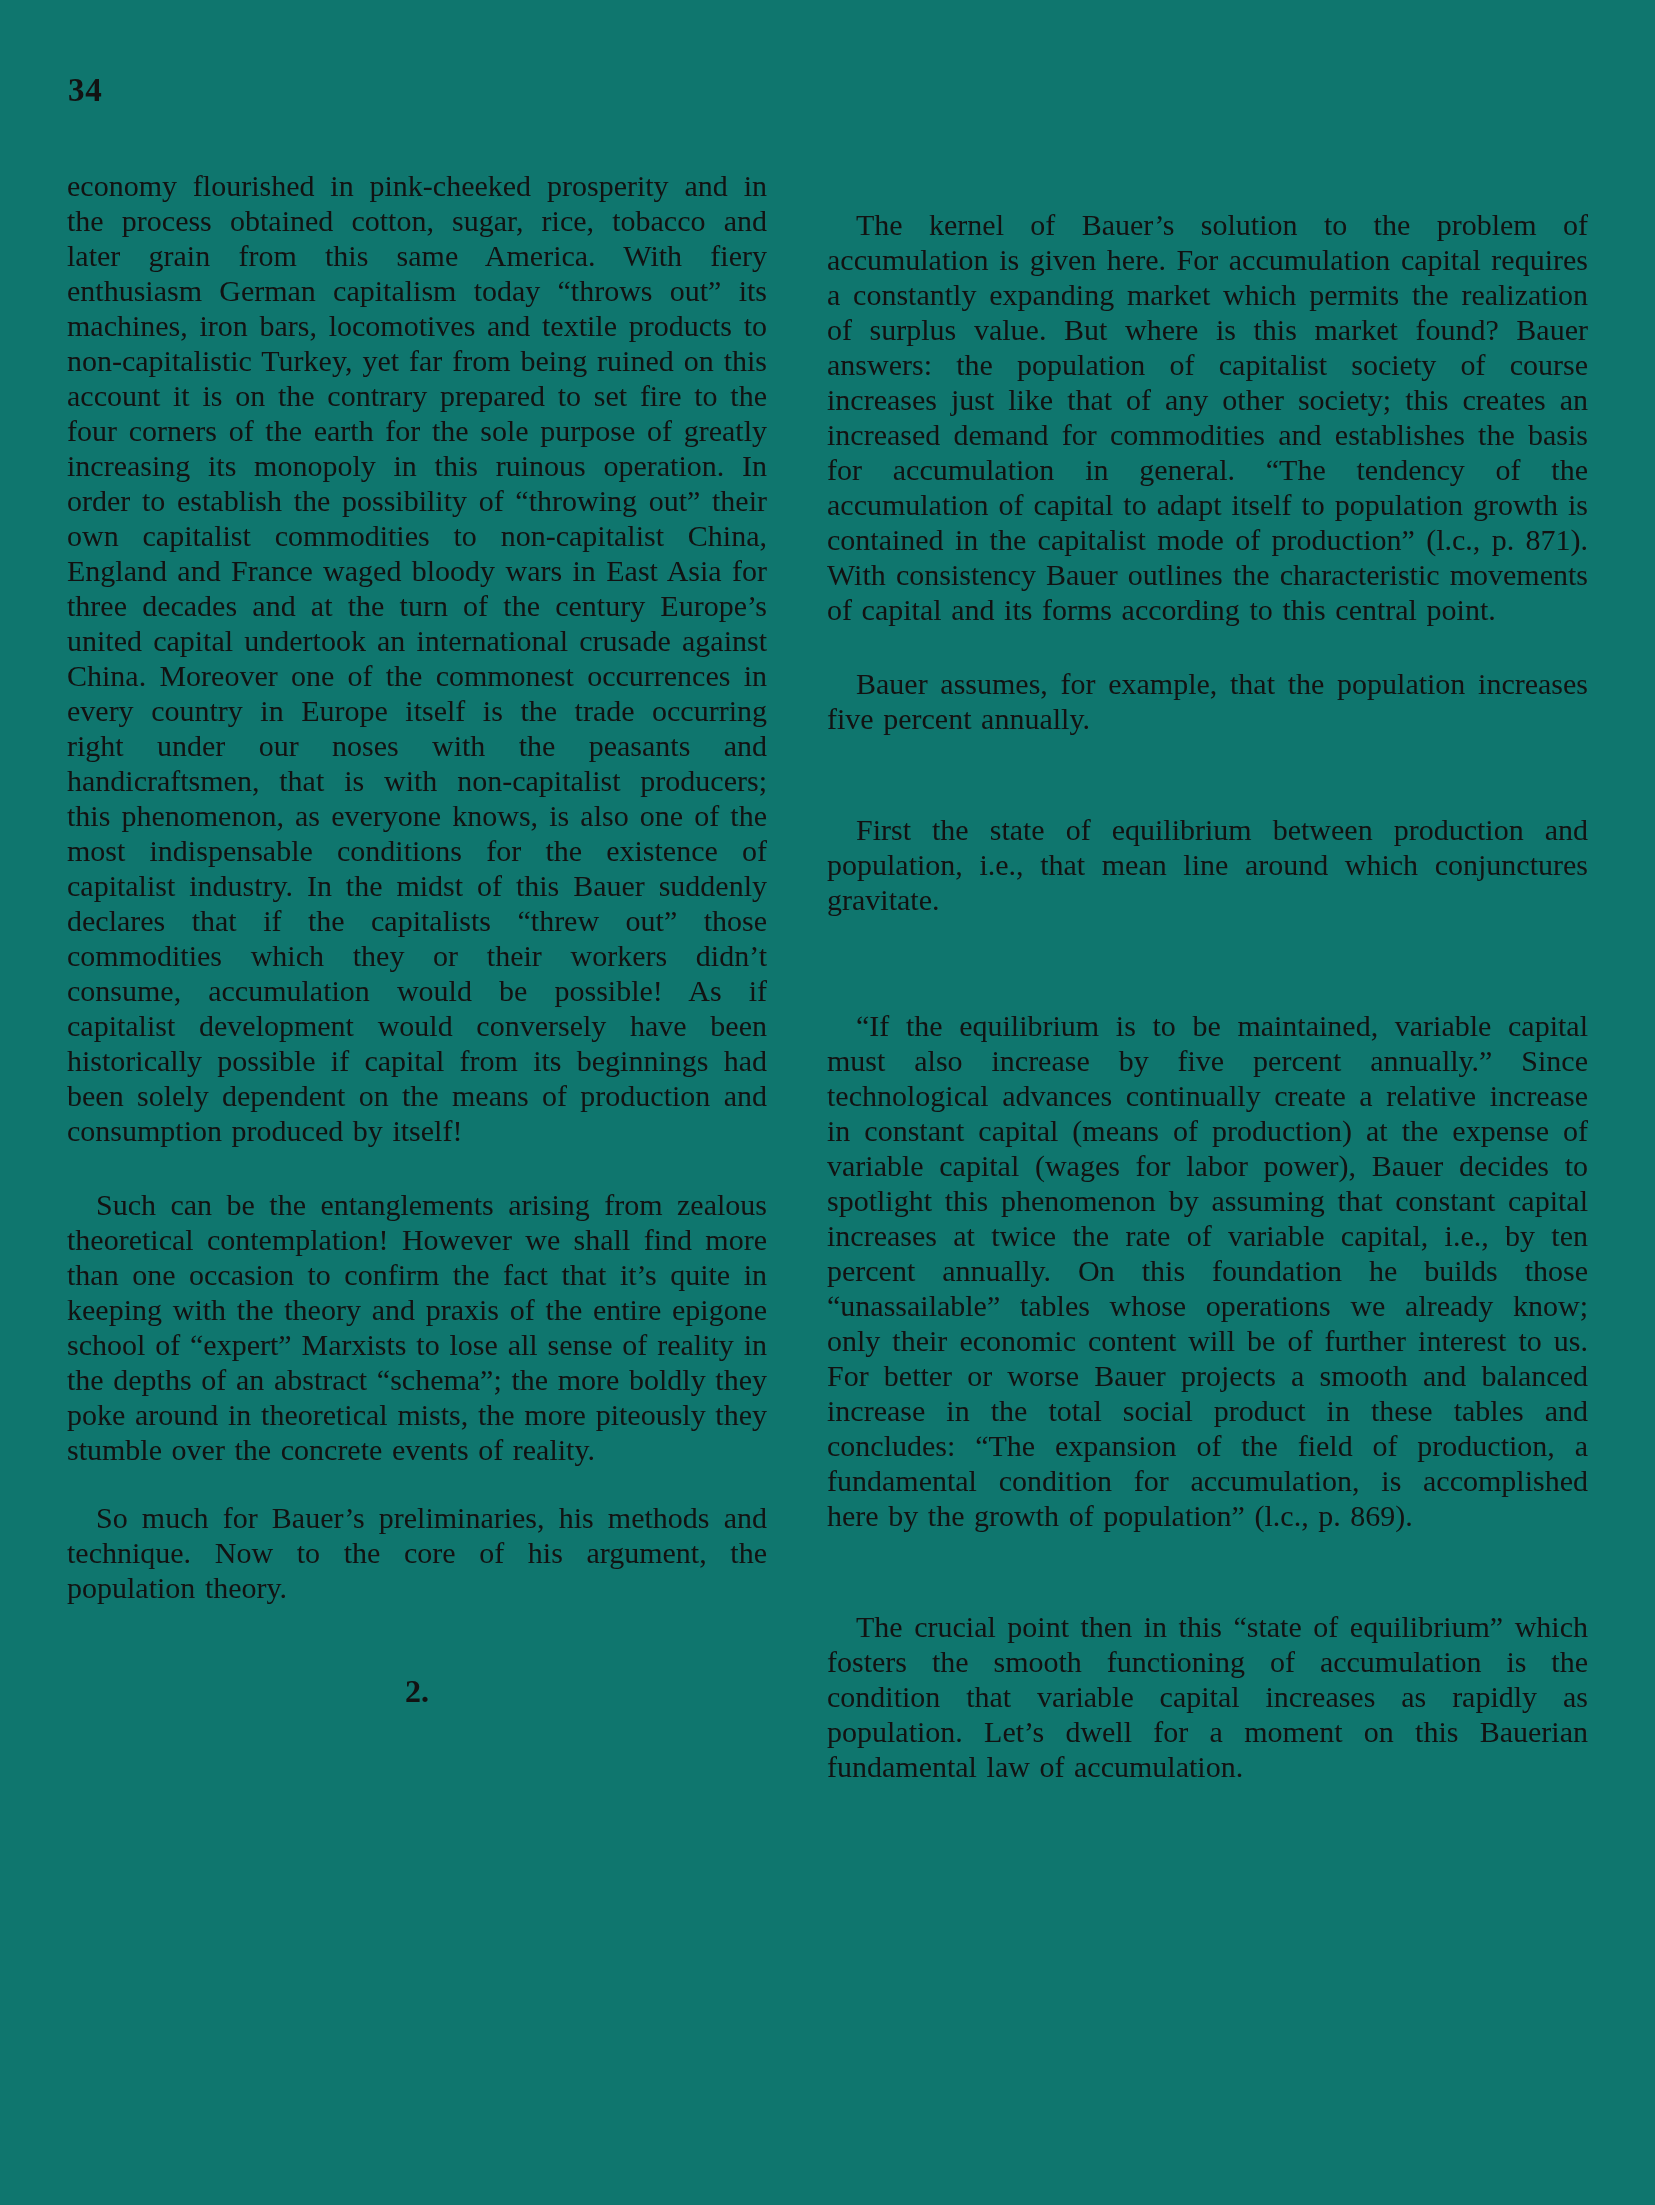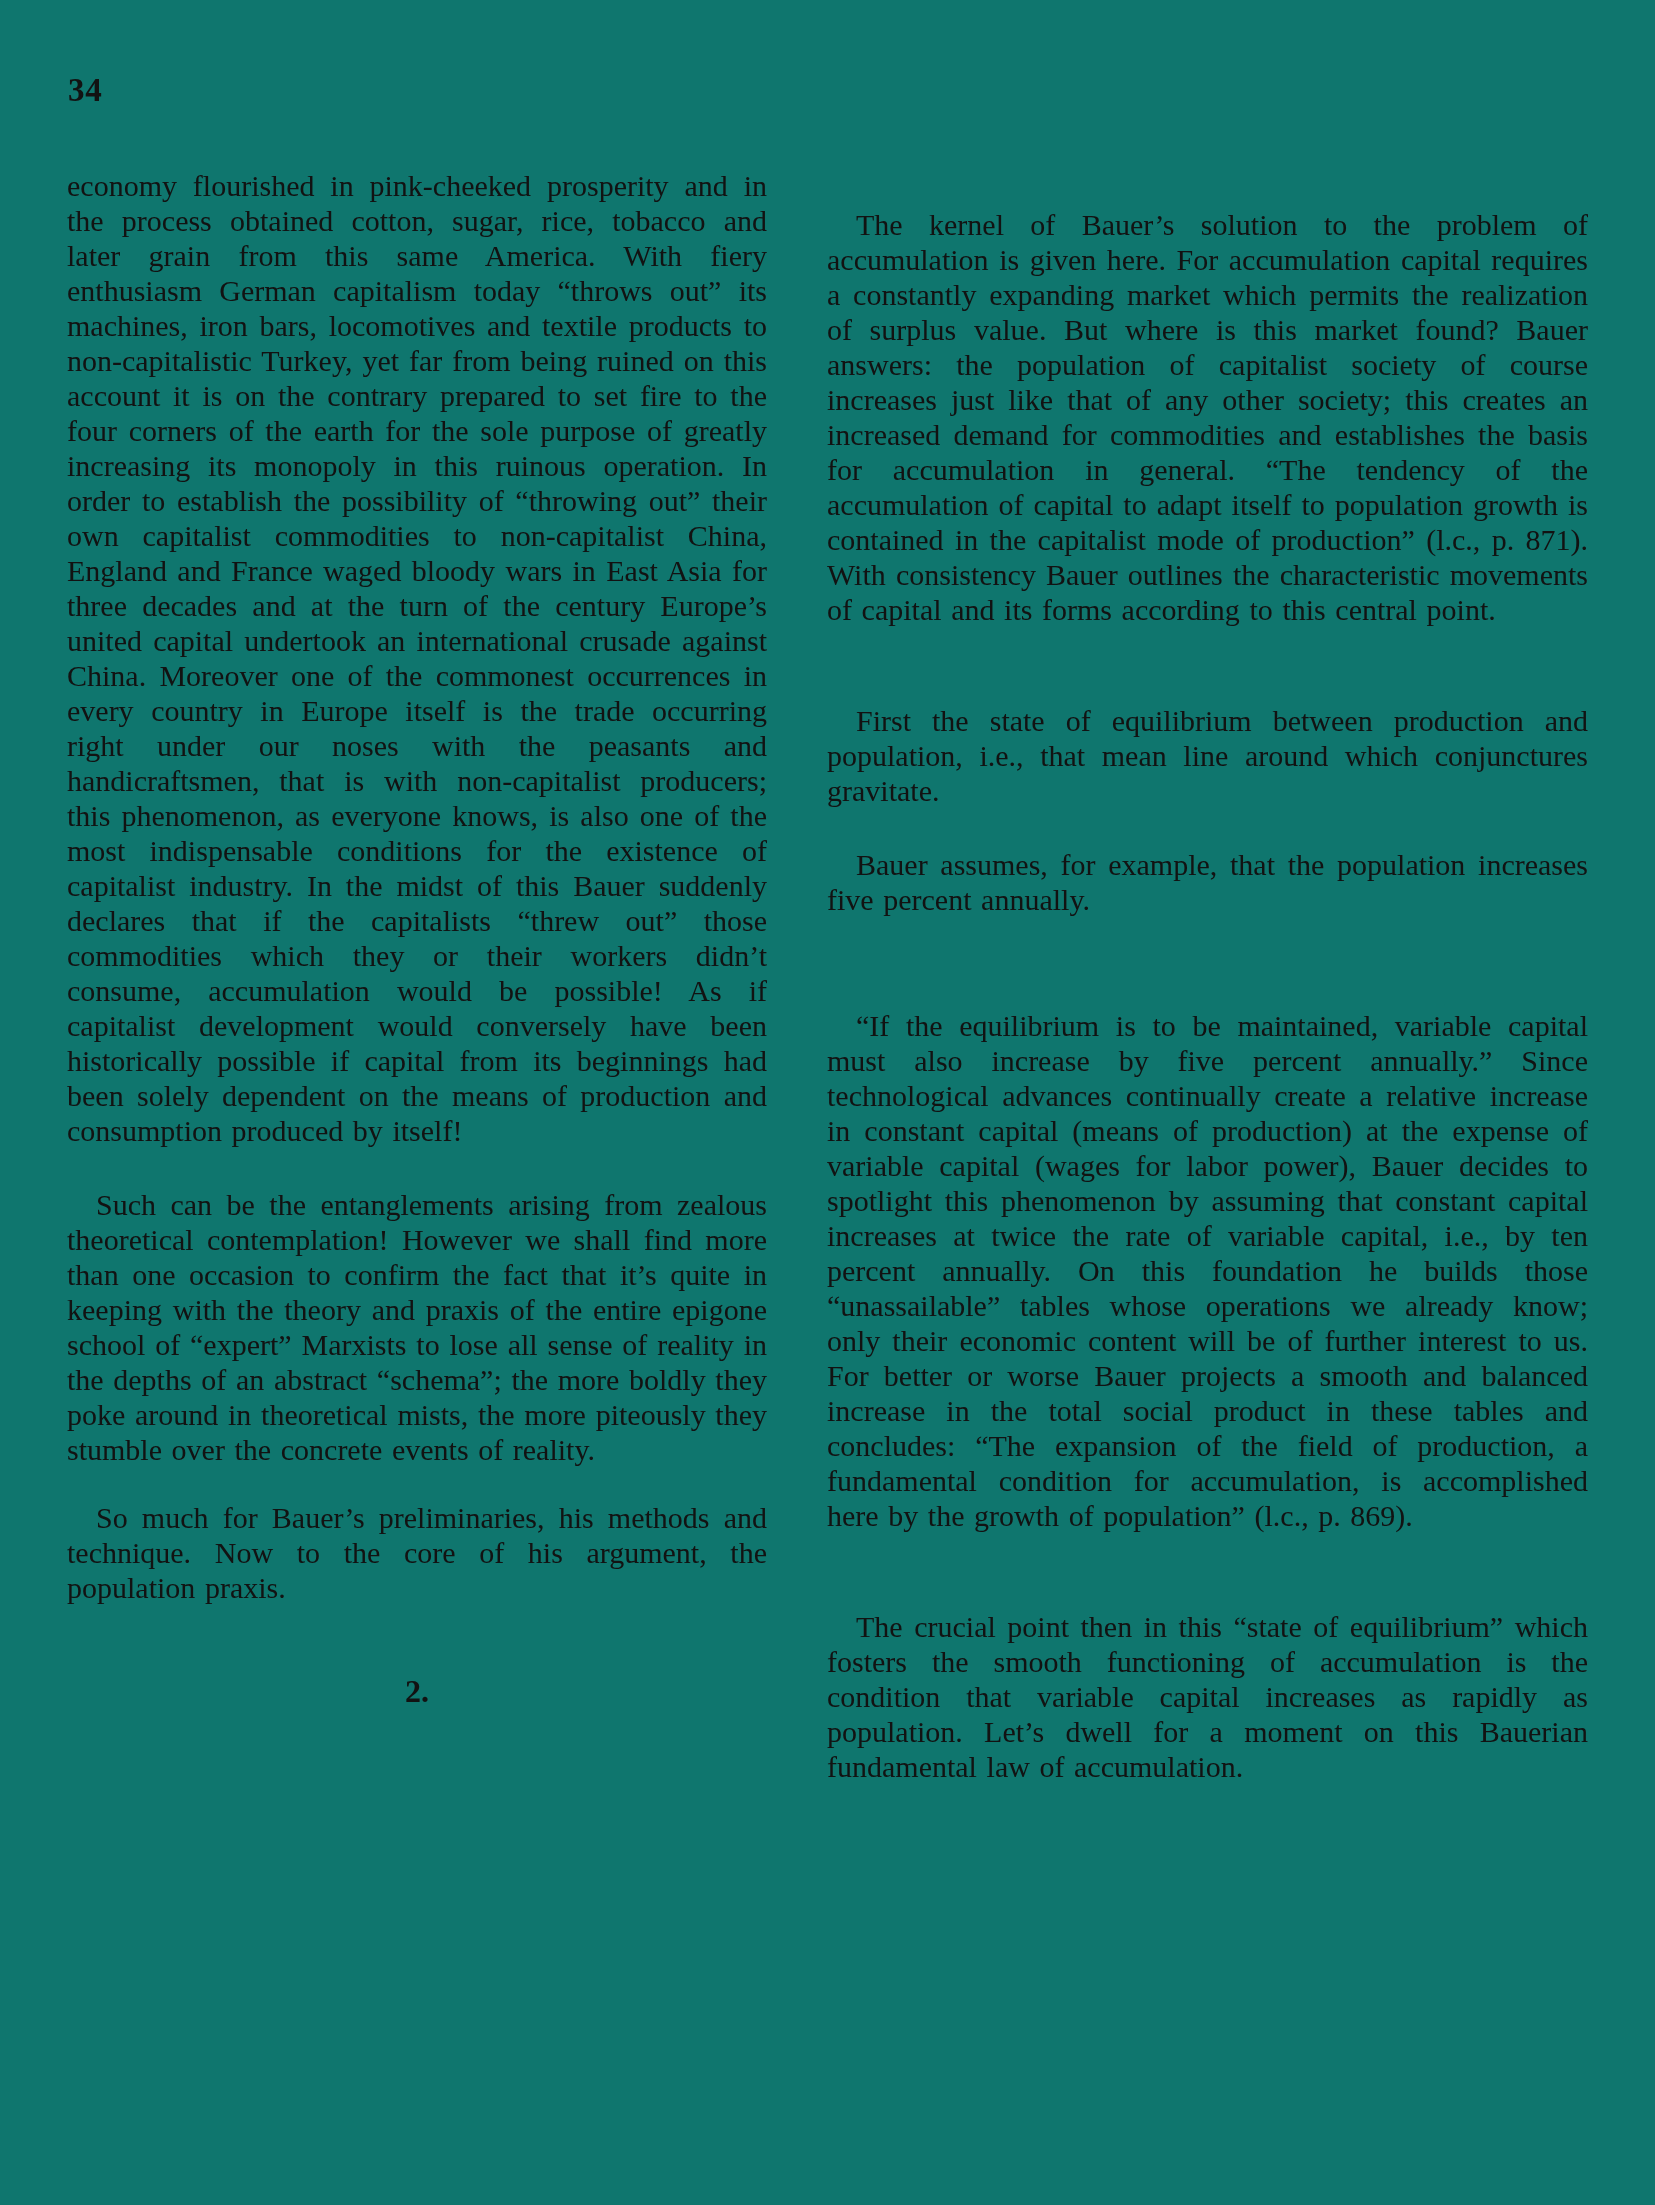--- a/index.html
+++ b/index.html
@@ -57,35 +57,35 @@
 <div class="page">
 
   <div class="page-number">34</div>
 
   <div class="col col-left">
 
     <p class="para"><span>economy flourished in pink-cheeked prosperity and in the process obtained cotton, sugar, rice, tobacco and later grain from this same America. With fiery enthusiasm German capitalism today “throws out” its machines, iron bars, locomotives and textile products to non-capitalistic Turkey, yet far from being ruined on this account </span><b>it is on the contrary prepared to set fire to the four corners of the earth for the sole purpose of greatly increasing its monopoly in this ruinous operation.</b><span> In order to establish the possibility of “throwing out” their own capitalist commodities to non-capitalist China, England and France waged bloody wars in East Asia for three decades and at the turn of the century Europe’s united capital undertook an international crusade against China. Moreover one of the commonest occurrences in every country in Europe itself is the trade occurring right under our noses with the peasants and handicraftsmen, that is with non-capitalist producers; this phenomenon, as everyone knows, is also one of the most indispensable conditions for the existence of capitalist industry. In the midst of this Bauer suddenly declares that if the capitalists “threw out” those commodities which they or their workers didn’t consume, accumulation would be possible! As if capitalist development would conversely have been historically possible if capital from its beginnings had been solely dependent on the means of production and consumption produced by itself!</span></p>
 
     <p class="para indent gap-md">Such can be the entanglements arising from zealous theoretical contemplation! However we shall find more than one occasion to confirm the fact that it’s quite in keeping with the theory and praxis of the entire epigone school of “expert” Marxists to lose all sense of reality in the depths of an abstract “schema”; the more boldly they poke around in theoretical mists, the more piteously they stumble over the concrete events of reality.</p>
 
-    <p class="para indent gap-sm">So much for Bauer’s preliminaries, his methods and technique. Now to the core of his argument, the population praxis.</p>
+    <p class="para indent gap-sm">So much for Bauer’s preliminaries, his methods and technique. Now to the core of his argument, the population theory.</p>
 
     <h2 class="section-heading">2.</h2>
 
 
   </div>
 
   <div class="col col-right">
 
 
     <p class="para indent gap-md"><span>The kernel of Bauer’s solution to the problem of accumulation is given here. For accumulation capital requires a constantly expanding market which permits the realization of surplus value. But where is this market found? Bauer answers: the population of capitalist society of course increases just like that of any other society; this creates an increased demand for commodities and establishes the basis for accumulation in general. “</span><b>The tendency of the accumulation of capital to adapt itself to population growth</b><span> is contained in the capitalist mode of production” (l.c., p. 871). With consistency Bauer outlines the characteristic movements of capital and its forms according to this central point.</span></p>
 
+    <p class="para indent gap-md">Bauer assumes, for example, that the population increases five percent annually.</p>
+
     <p class="para indent gap-xl"><span>First the state of </span><b>equilibrium</b><span> between production and population, i.e., that mean line around which conjunctures gravitate.</span></p>
-
-    <p class="para indent gap-md">Bauer assumes, for example, that the population increases five percent annually.</p>
 
     <p class="para indent gap-lg">“If the equilibrium is to be maintained, variable capital must also increase by five percent annually.” Since technological advances continually create a relative increase in constant capital (means of production) at the expense of variable capital (wages for labor power), Bauer decides to spotlight this phenomenon by assuming that constant capital increases at twice the rate of variable capital, i.e., by ten percent annually. On this foundation he builds those “unassailable” tables whose operations we already know; only their economic content will be of further interest to us. For better or worse Bauer projects a smooth and balanced increase in the total social product in these tables and concludes: “The expansion of the field of production, a fundamental condition for accumulation, is accomplished here by the growth of population” (l.c., p. 869).</p>
 
     <p class="para indent gap-xl">The crucial point then in this “state of equilibrium” which fosters the smooth functioning of accumulation is the condition that variable capital increases as rapidly as population. Let’s dwell for a moment on this Bauerian fundamental law of accumulation.</p>
 
   </div>
 
 </div>
 
 

